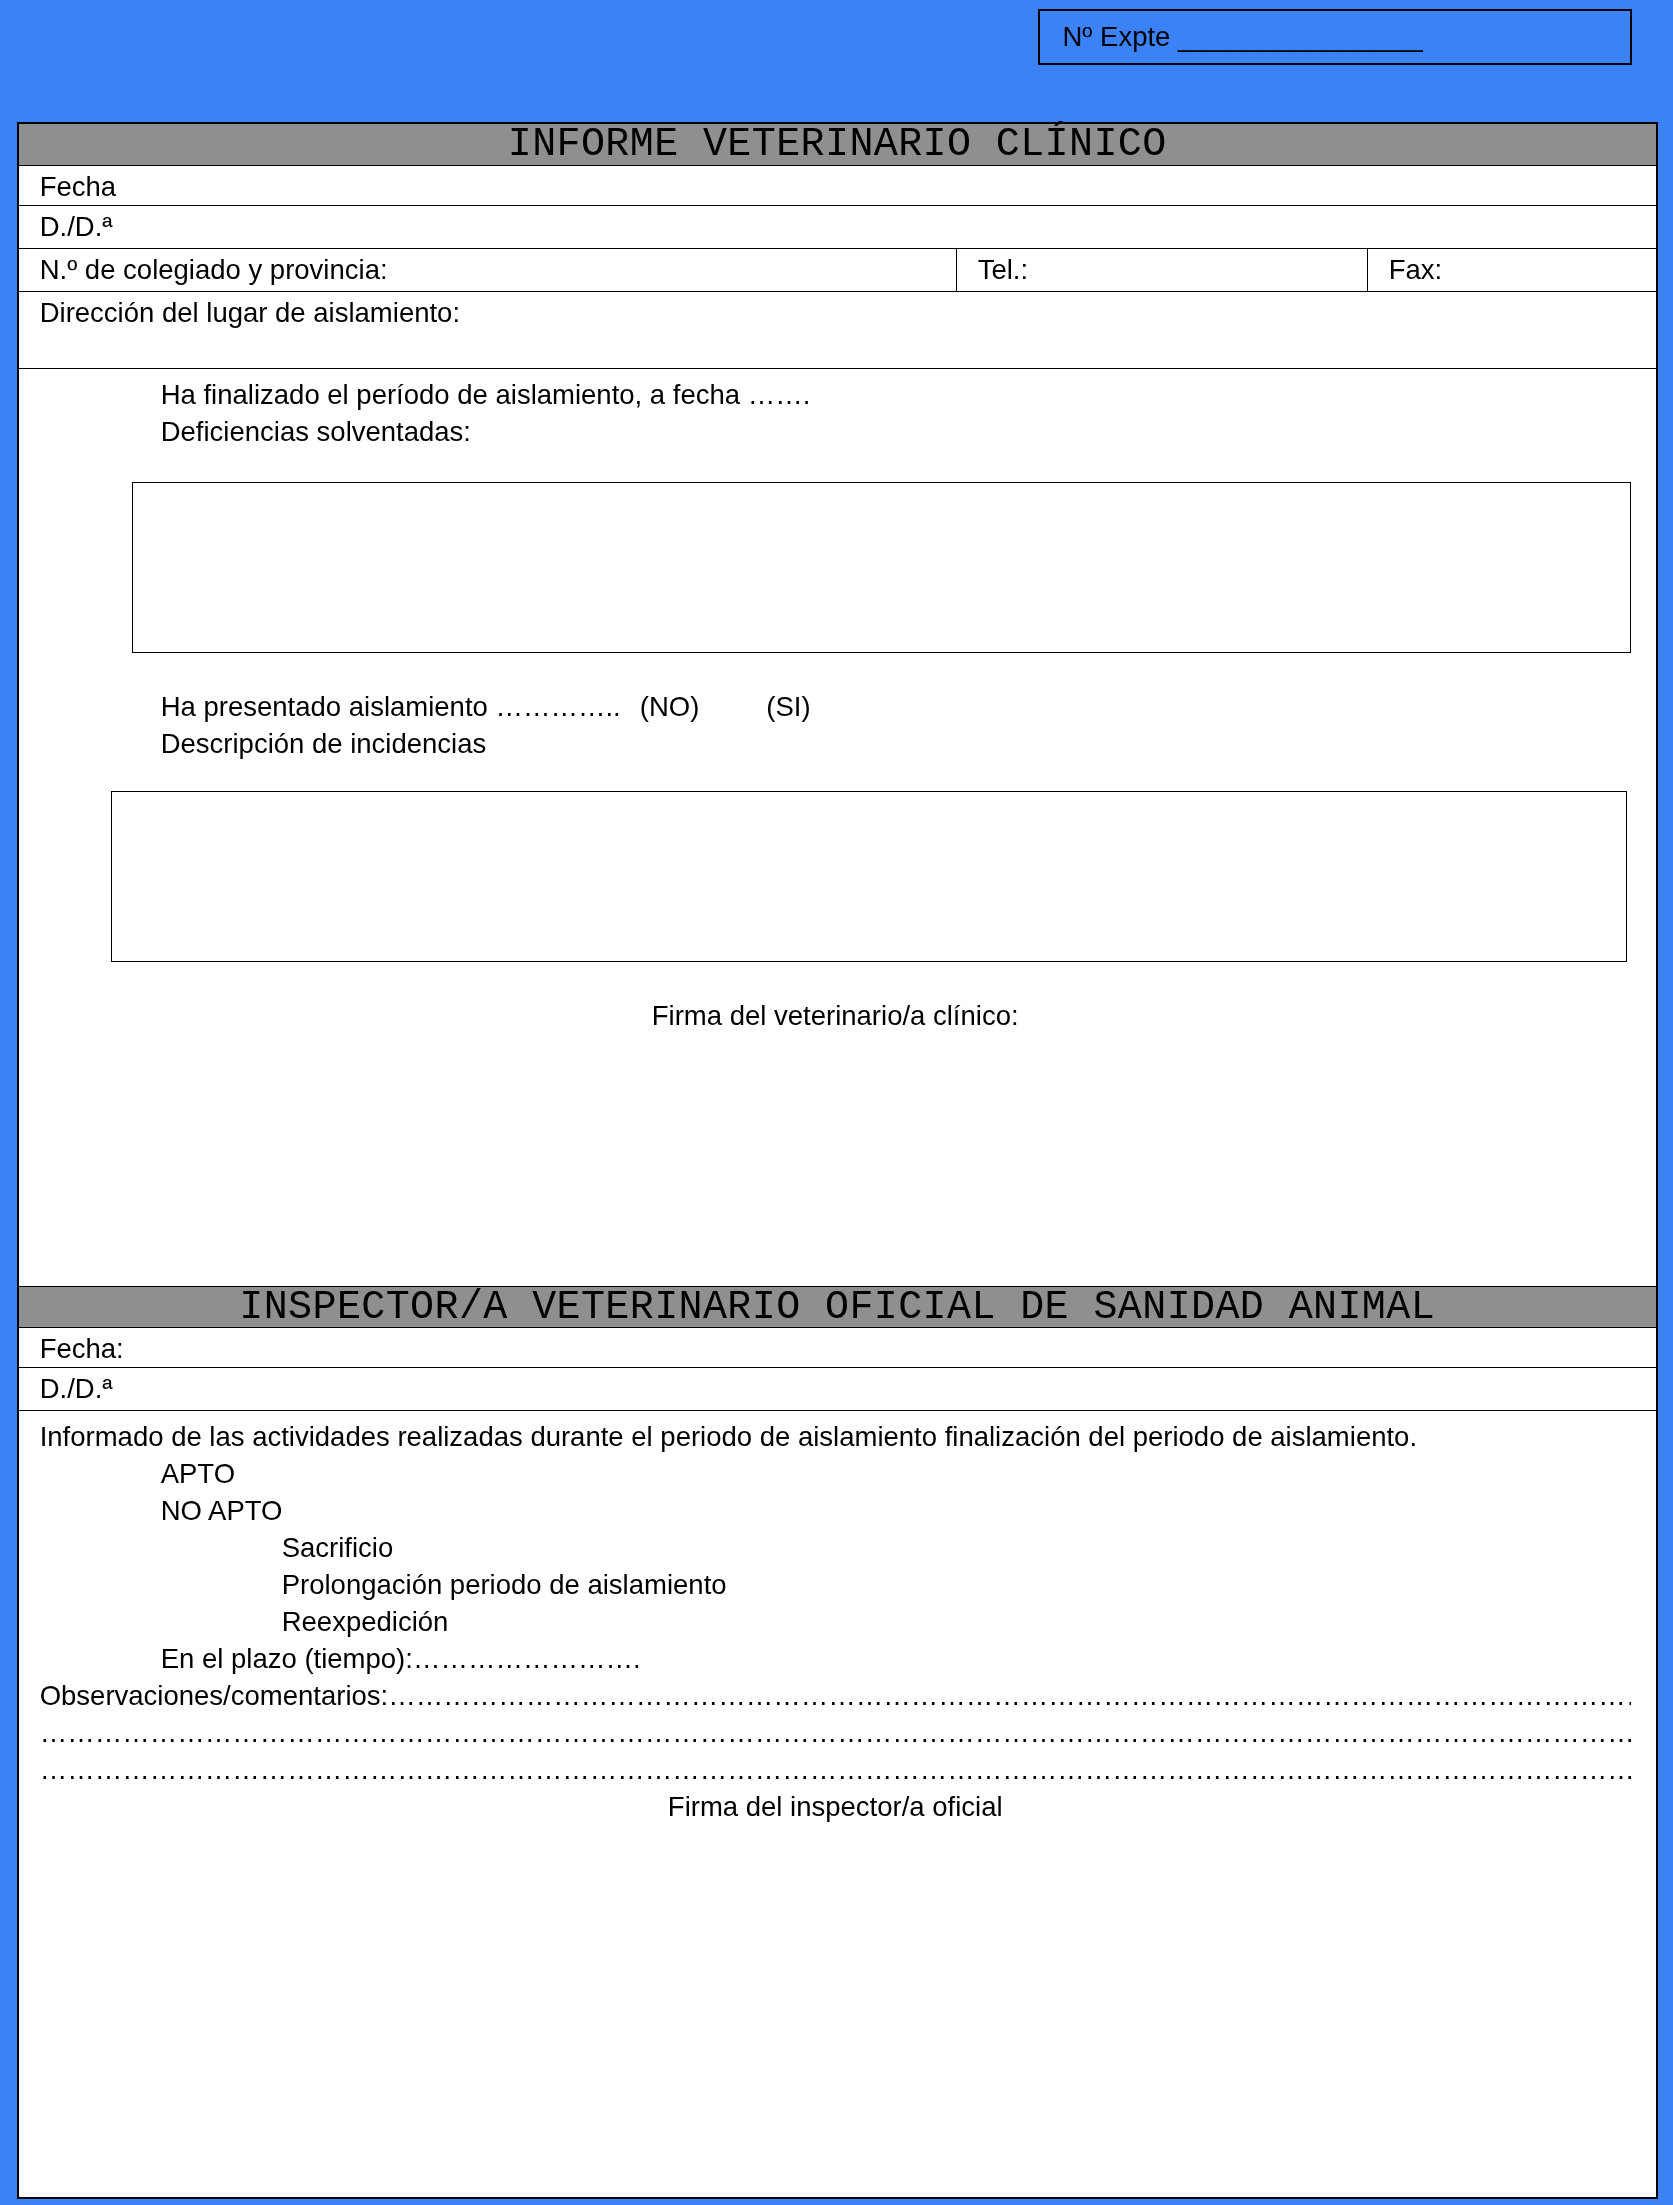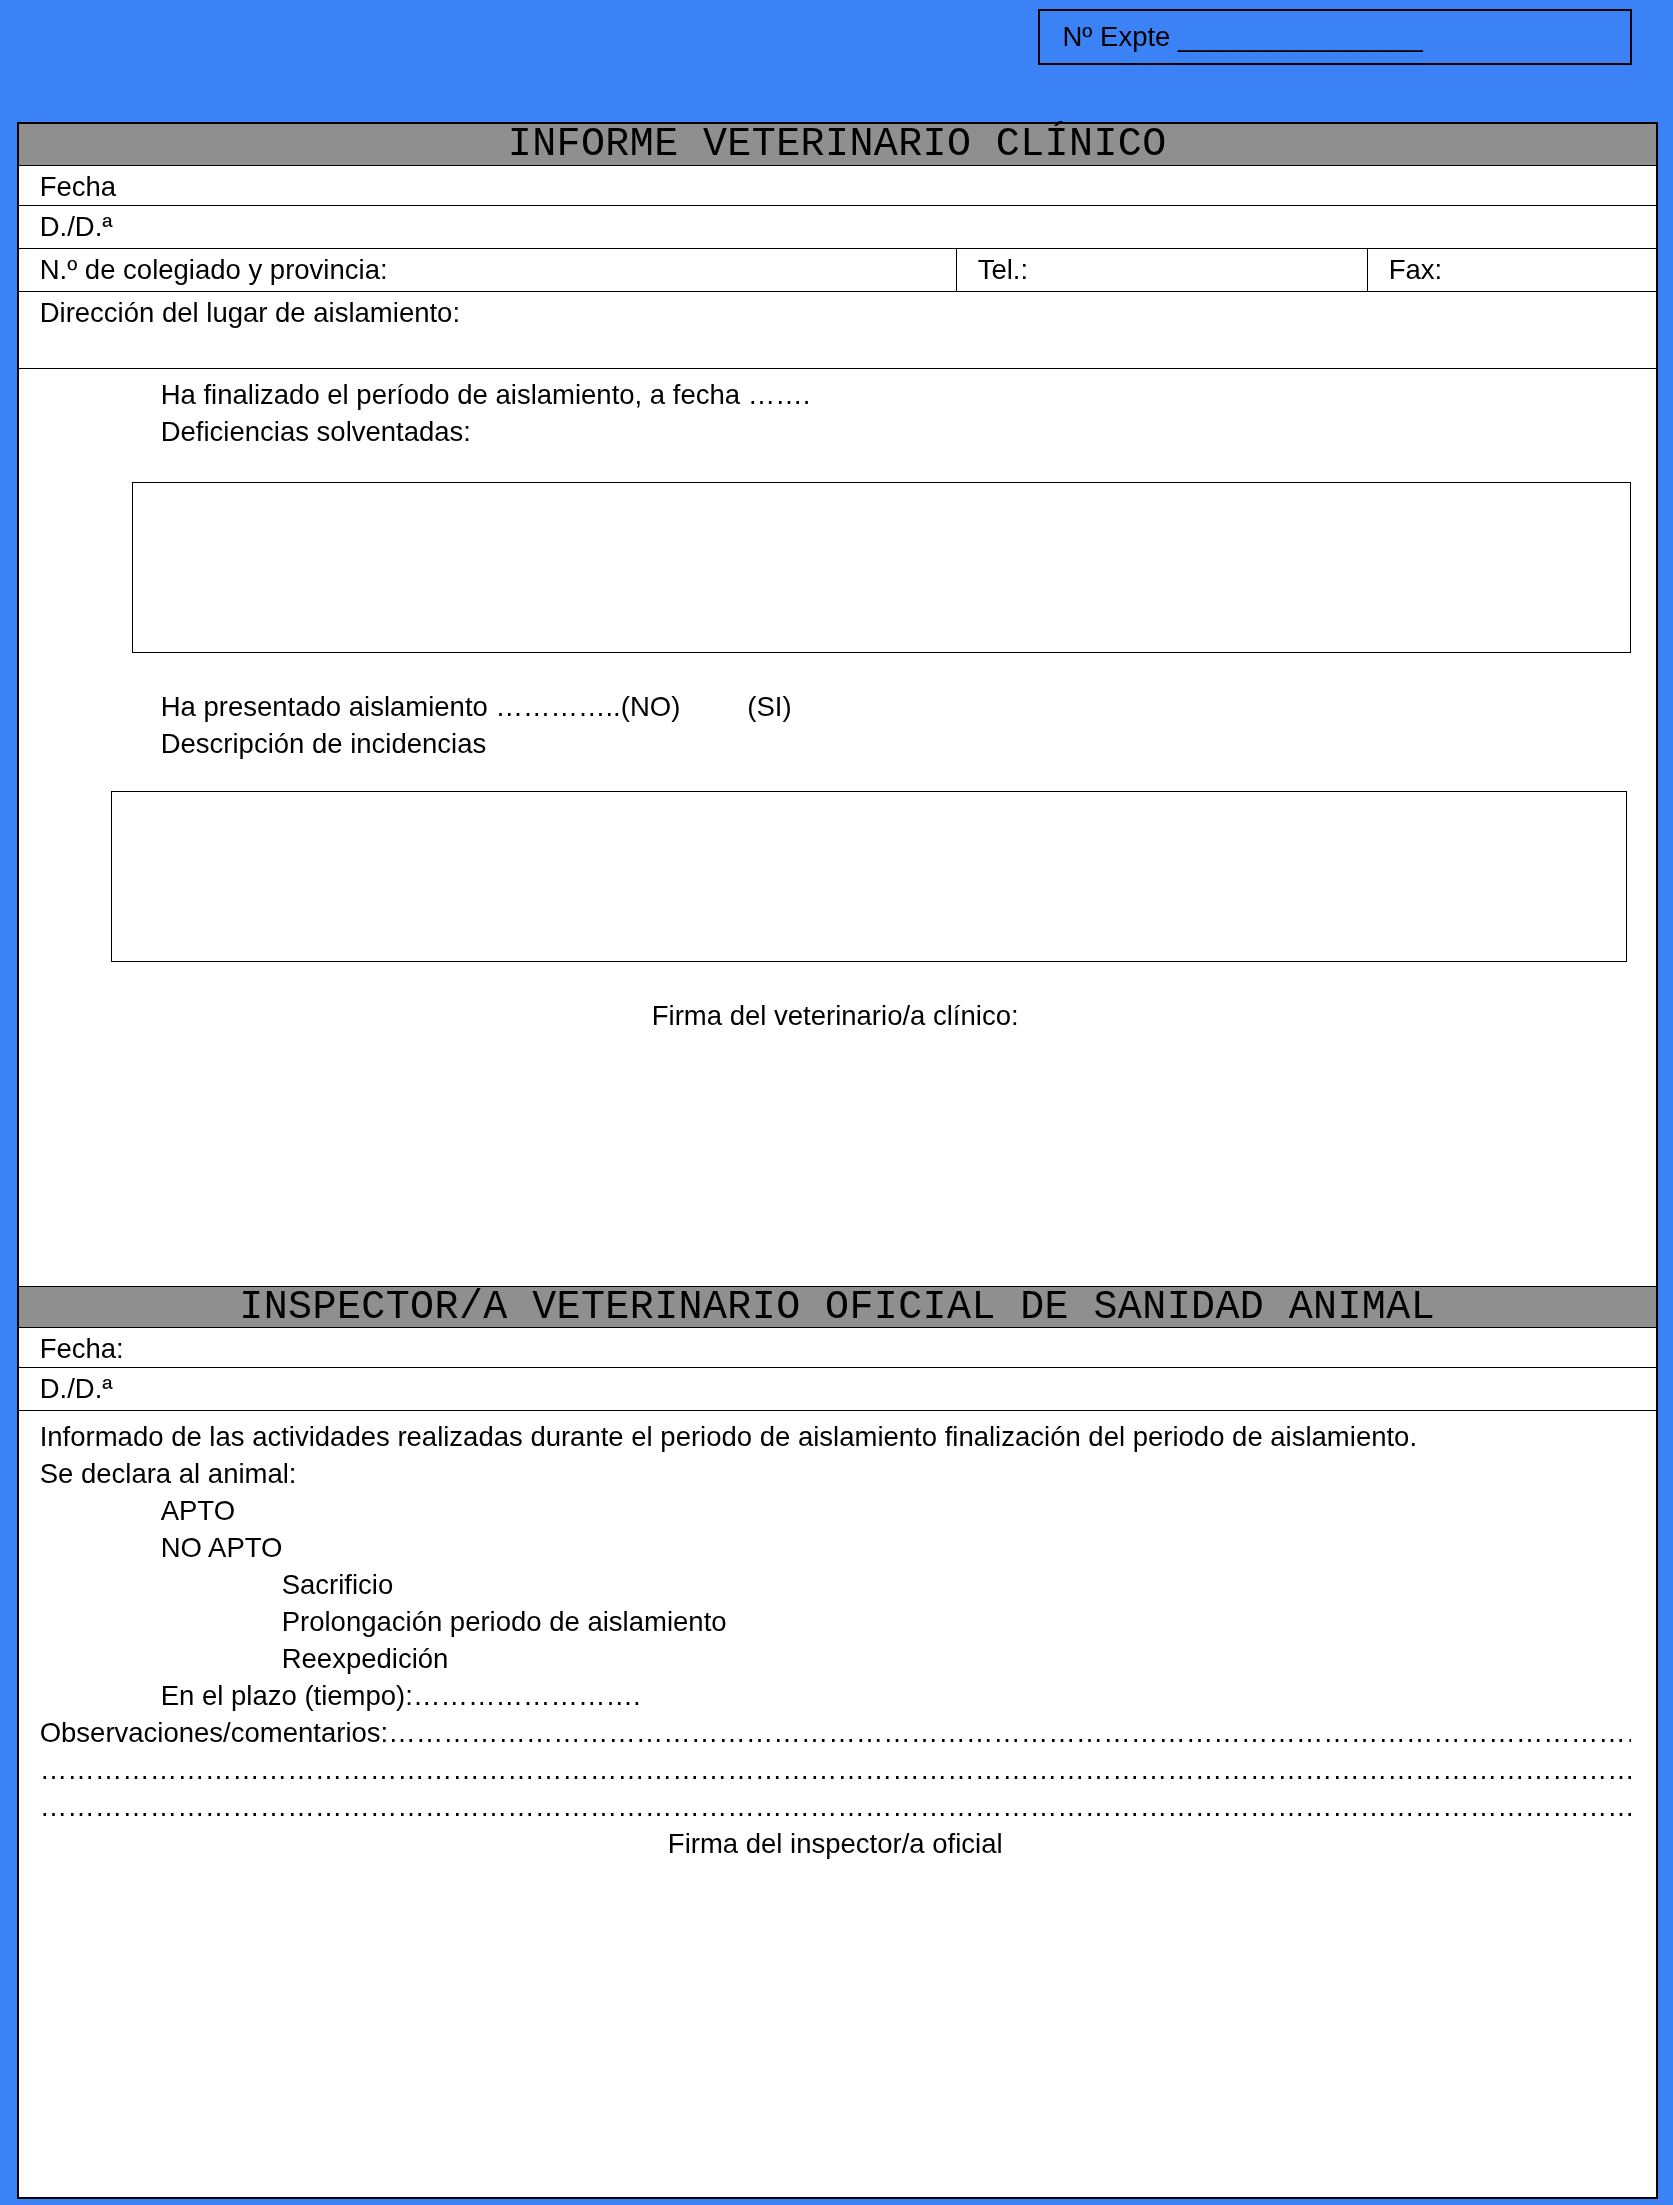--- a/index.html
+++ b/index.html
@@ -78,21 +78,21 @@
   .ind1 { padding-left: 121px; }
   .ind2 { padding-left: 242px; }
 
   .box { border: 1.7px solid var(--line); height: 171px; background: #ffffff; }
   .box1 { margin: 32px 0 0 92px; }
   .box2 { margin: 29px 4.2px 0 71px; }
 
   .mt42 { margin-top: 35px; }
   .center { text-align: center; }
   .si { margin-left: 67px; }
-  .no { margin-left: 0; text-align: right; }
+  .no { margin-left: 19px; text-align: right; }
   .dots { white-space: nowrap; overflow: hidden; }
 </style>
 </head>
 <body>
 
 <div class="page">
 
   <div class="expte-box">
     <span>Nº Expte ________________</span>
   </div>
@@ -150,21 +150,20 @@
     <div class="row h48">
       <span>Fecha:</span>
     </div>
 
     <div class="row h52">
       <span>D./D.ª</span>
     </div>
 
     <div class="sec inspector">
       <p>Informado de las actividades realizadas durante el periodo de aislamiento finalización del periodo de aislamiento.</p>
-      <p>Se declara al animal:</p>
       <p class="ind1">APTO</p>
       <p class="ind1">NO APTO</p>
       <p class="ind2">Sacrificio</p>
       <p class="ind2">Prolongación periodo de aislamiento</p>
       <p class="ind2">Reexpedición</p>
       <p class="ind1">En el plazo (tiempo):…………………….</p>
       <p class="dots">Observaciones/comentarios:……………………………………………………………………………………………………………………………………………………...</p>
       <p class="dots">………………………………………………………………………………………………………………………………………………………………………………..</p>
       <p class="dots">………………………………………………………………………………………………………………………………………………………………………………..</p>
       <p class="center">Firma del inspector/a oficial</p>

